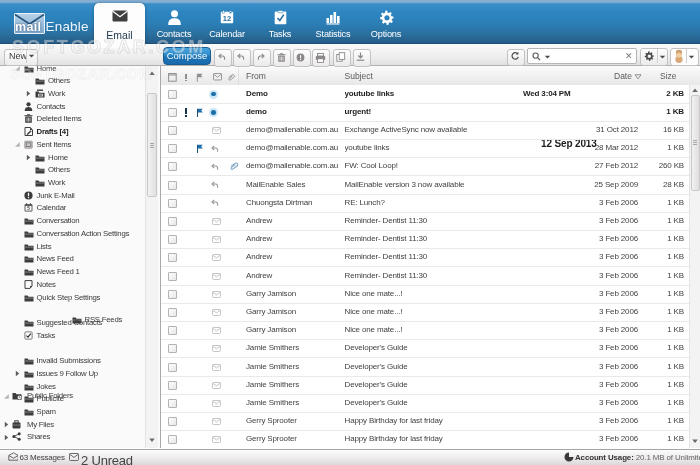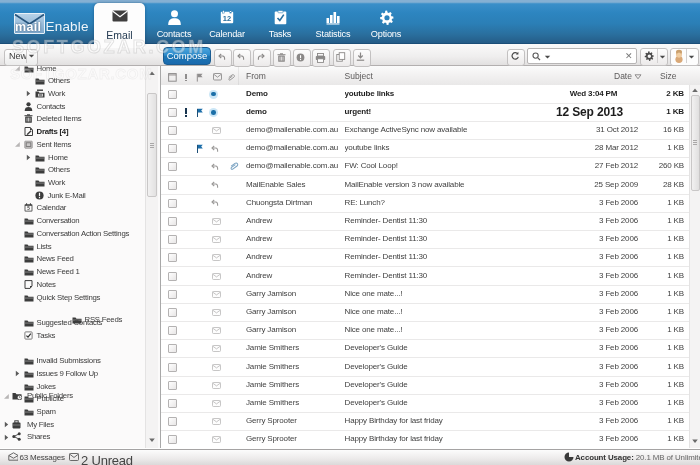--- a/index.html
+++ b/index.html
@@ -253,21 +253,21 @@
       </svg>
       <div class="abs" style="left:48px;top:0;">Others</div>
     </div>
     <div class="trow" style="left:0;top:110.0px;width:160px;">
       <svg class="abs" style="left:35px;top:2px" width="10" height="9" viewBox="0 0 10 9">
         <path d="M0.5 2.5 L3.5 2.5 L4.5 3.8 L9.5 3.8 L9.5 8.5 L0.5 8.5 Z" fill="#3c3c3c"></path>
         <rect x="0.5" y="4.6" width="9" height="0.9" fill="#8a8a8a"></rect>
       </svg>
       <div class="abs" style="left:48px;top:0;">Work</div>
     </div>
-    <div class="trow" style="left:11px;top:122.7px;width:160px;padding-left:27px;">
+    <div class="trow" style="left:0;top:122.7px;width:160px;padding-left:27px;">
       <svg class="abs" style="left:24px;top:2px" width="9" height="9" viewBox="0 0 9 9">
         <circle cx="4.5" cy="4.5" r="4.1" fill="#3c3c3c"></circle>
         <rect x="3.9" y="1.8" width="1.2" height="3.4" fill="#fbfafa"></rect>
         <rect x="3.9" y="6" width="1.2" height="1.2" fill="#fbfafa"></rect>
       </svg>
       <div class="abs" style="left:36.5px;top:0;">Junk E-Mail</div>
     </div>
     <div class="trow" style="left:0;top:135.4px;width:160px;">
       <svg class="abs" style="left:24px;top:2px" width="9" height="9" viewBox="0 0 9 9">
         <rect x="0.6" y="1.2" width="7.8" height="7.3" rx="0.7" fill="#3c3c3c"></rect>
@@ -462,36 +462,36 @@
   </svg>
 <div class="abs" style="left:660px;top:71px;font-size:8.5px;color:#5c5a5a;">Size</div>
 <div class="abs" style="left:238px;top:66px;width:1px;height:382px;background:rgba(180,180,180,0.25);"></div>
 <div class="abs" style="left:161px;top:85px;width:539px;height:363px;overflow:hidden;background:#fff;">
     <div class="lrow" style="top:-0.4px;">
       <div class="chk" style="left:6.5px;top:5px;"></div>
       <div class="abs" style="left:48px;top:5px;width:9px;height:9px;border-radius:50%;background:rgba(140,200,235,0.45);"></div>
       <div class="abs" style="left:50.2px;top:7.2px;width:4.6px;height:4.6px;border-radius:50%;background:#1b6fa8;"></div>
       <div class="cell b" style="left:85px;width:185px;">Demo</div>
       <div class="cell b" style="left:183.5px;width:236px;">youtube links</div>
-      <div class="cell b" style="left:384px;width:97px;text-align:center;font-size:8px;">Wed 3:04 PM</div>
+      <div class="cell b" style="left:362px;width:97px;text-align:left;font-size:8px;">Wed 3:04 PM</div>
       <div class="cell b" style="left:480px;width:43px;text-align:right;font-size:8px;">2 KB</div>
     </div>
     <div class="lrow" style="top:17.8px;">
       <div class="chk" style="left:6.5px;top:5px;"></div>
       <div class="abs" style="left:24px;top:5px;width:2px;height:6px;background:#17344f"></div>
       <div class="abs" style="left:24px;top:12px;width:2px;height:2px;background:#17344f"></div>
       <svg class="abs" style="left:35px;top:5px" width="8" height="9" viewBox="0 0 8 9">
         <path d="M1.5 0.8 L1.5 9" stroke="#1c4f77" stroke-width="1"></path>
         <path d="M1.9 0.8 L6.8 0.8 L5.2 2.6 L6.8 4.4 L1.9 4.4 Z" fill="#1c6ea9"></path>
       </svg>
       <div class="abs" style="left:48px;top:5px;width:9px;height:9px;border-radius:50%;background:rgba(140,200,235,0.45);"></div>
       <div class="abs" style="left:50.2px;top:7.2px;width:4.6px;height:4.6px;border-radius:50%;background:#1b6fa8;"></div>
       <div class="cell b" style="left:85px;width:185px;">demo</div>
       <div class="cell b" style="left:183.5px;width:236px;">urgent!</div>
-      <div class="cell b" style="left:380px;width:97px;text-align:center;font-size:12px;">12 Sep 2013</div>
+      <div class="cell b" style="left:380px;width:97px;text-align:left;font-size:10px;margin-top:32px;">12 Sep 2013</div>
       <div class="cell b" style="left:480px;width:43px;text-align:right;font-size:8px;">1 KB</div>
     </div>
     <div class="lrow" style="top:36.0px;">
       <div class="chk" style="left:6.5px;top:5px;"></div>
       <svg class="abs" style="left:51px;top:6px" width="9" height="7" viewBox="0 0 9 7">
         <rect stroke="#b9b7b7" stroke-width="0.8" x="0.5" y="0.5" width="8" height="6" rx="1" fill="#fdfdfd"></rect>
         <path d="M0.5 1 L4.5 3.9200000000000004 L8.5 1" fill="none" stroke="#b9b7b7" stroke-width="0.8"></path>
       </svg>
       <div class="cell" style="left:85px;width:185px;">demo@mailenable.com.au</div>
       <div class="cell" style="left:183.5px;width:236px;">Exchange ActiveSync now available</div>

